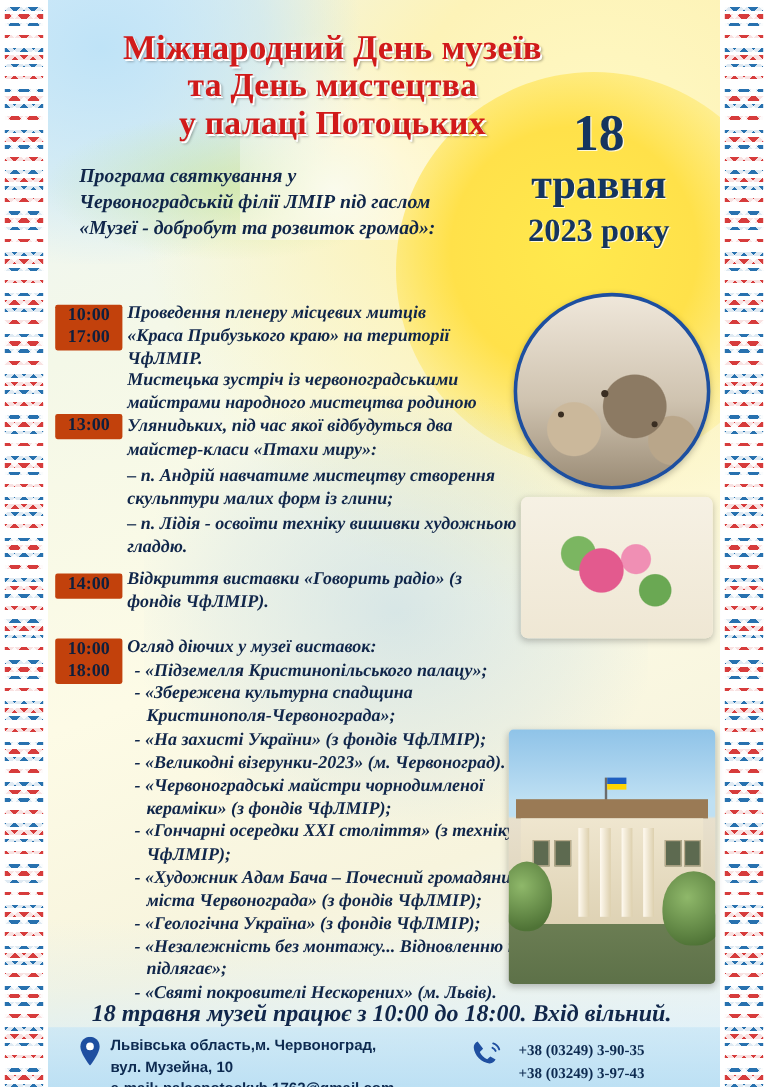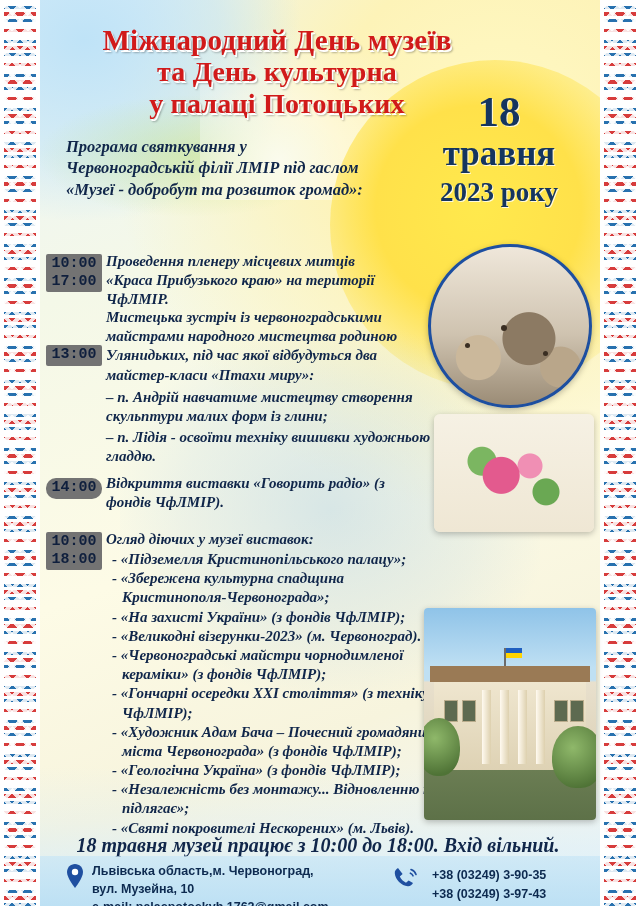--- a/index.html
+++ b/index.html
@@ -159,23 +159,23 @@
     font-size: 16.5px;
     line-height: 1.30;
     color: #10264a;
   }
 
   
   .time-chip {
     position: absolute;
     left: 6px;
     width: 56px;
-    background: #737373;
+    background: #c2410c;
     color: #0f1f3d;
-    font-family: Liberation Mono, monospace;
+    font-family: Liberation Serif, serif;
     font-weight: bold;
     font-size: 15px;
     line-height: 1.18;
     text-align: center;
     padding: 1px 0 2px 0;
     border-radius: 2px;
   }
 
   .sched-text {
     position: absolute;
@@ -298,21 +298,21 @@
   }
   .pin-icon {
     position: absolute;
     left: 26px; top: 848px;
     width: 18px; height: 24px;
   }
   .phones {
     position: absolute;
     left: 392px; top: 850px;
     width: 170px;
-    font-family: Liberation Sans, sans-serif;
+    font-family: Liberation Serif, serif;
     font-weight: bold;
     font-size: 12.5px;
     line-height: 1.55;
     color: #0d2a50;
   }
   .phone-icon {
     position: absolute;
     left: 352px; top: 850px;
     width: 26px; height: 26px;
   }
@@ -342,21 +342,21 @@
     <div class="emb-inner"></div>
     <div class="emb-diamonds"></div>
     <div class="emb-edge a"></div>
     <div class="emb-edge b"></div>
   </div>
 
   <div class="content">
 
     <div class="title-block">
       <div class="title-line l1">Міжнародний День музеїв</div>
-      <div class="title-line l2">та День культурна</div>
+      <div class="title-line l2">та День мистецтва</div>
       <div class="title-line l3">у палаці Потоцьких</div>
     </div>
 
     <div class="date-badge">
       <div class="date-day">18</div>
       <div class="date-month">травня</div>
       <div class="date-year">2023 року</div>
     </div>
 
     <div class="program-intro">Програма святкування у Червоноградській філії ЛМІР під гаслом «Музеї - добробут та розвиток громад»:</div>
@@ -367,21 +367,21 @@
     </div>
     <div class="sched-text" style="left:66px; top:236px; width:290px;">Проведення пленеру місцевих митців  «Краса Прибузького краю» на території ЧфЛМІР.</div>
 
     <div class="time-chip" style="top:296px;margin-top:33px;">
       <div>13:00</div>
     </div>
     <div class="sched-text" style="left:66px; top:292px; width:318px;">Мистецька зустріч із червоноградськими майстрами народного мистецтва родиною Улянидьких, під час якої відбудуться два майстер-класи «Птахи миру»:</div>
     <div class="sched-text" style="left:66px; top:372px; width:340px;">– п. Андрій навчатиме мистецтву створення скульптури малих форм із глини;</div>
     <div class="sched-text" style="left:66px; top:412px; width:340px;">– п. Лідія -  освоїти техніку вишивки художньою гладдю.</div>
 
-    <div class="time-chip" style="top:462px;border-radius:10px;">
+    <div class="time-chip" style="top:462px;">
       <div>14:00</div>
     </div>
     <div class="sched-text" style="left:66px; top:458px; width:300px;">Відкриття виставки «Говорить радіо» (з фондів ЧфЛМІР).</div>
 
     <div class="time-chip" style="top:516px;">
       <div>10:00</div>
       <div>18:00</div>
     </div>
     <div class="sched-text" style="left:66px; top:514px; width:300px;">Огляд діючих у музеї виставок:</div>
 

